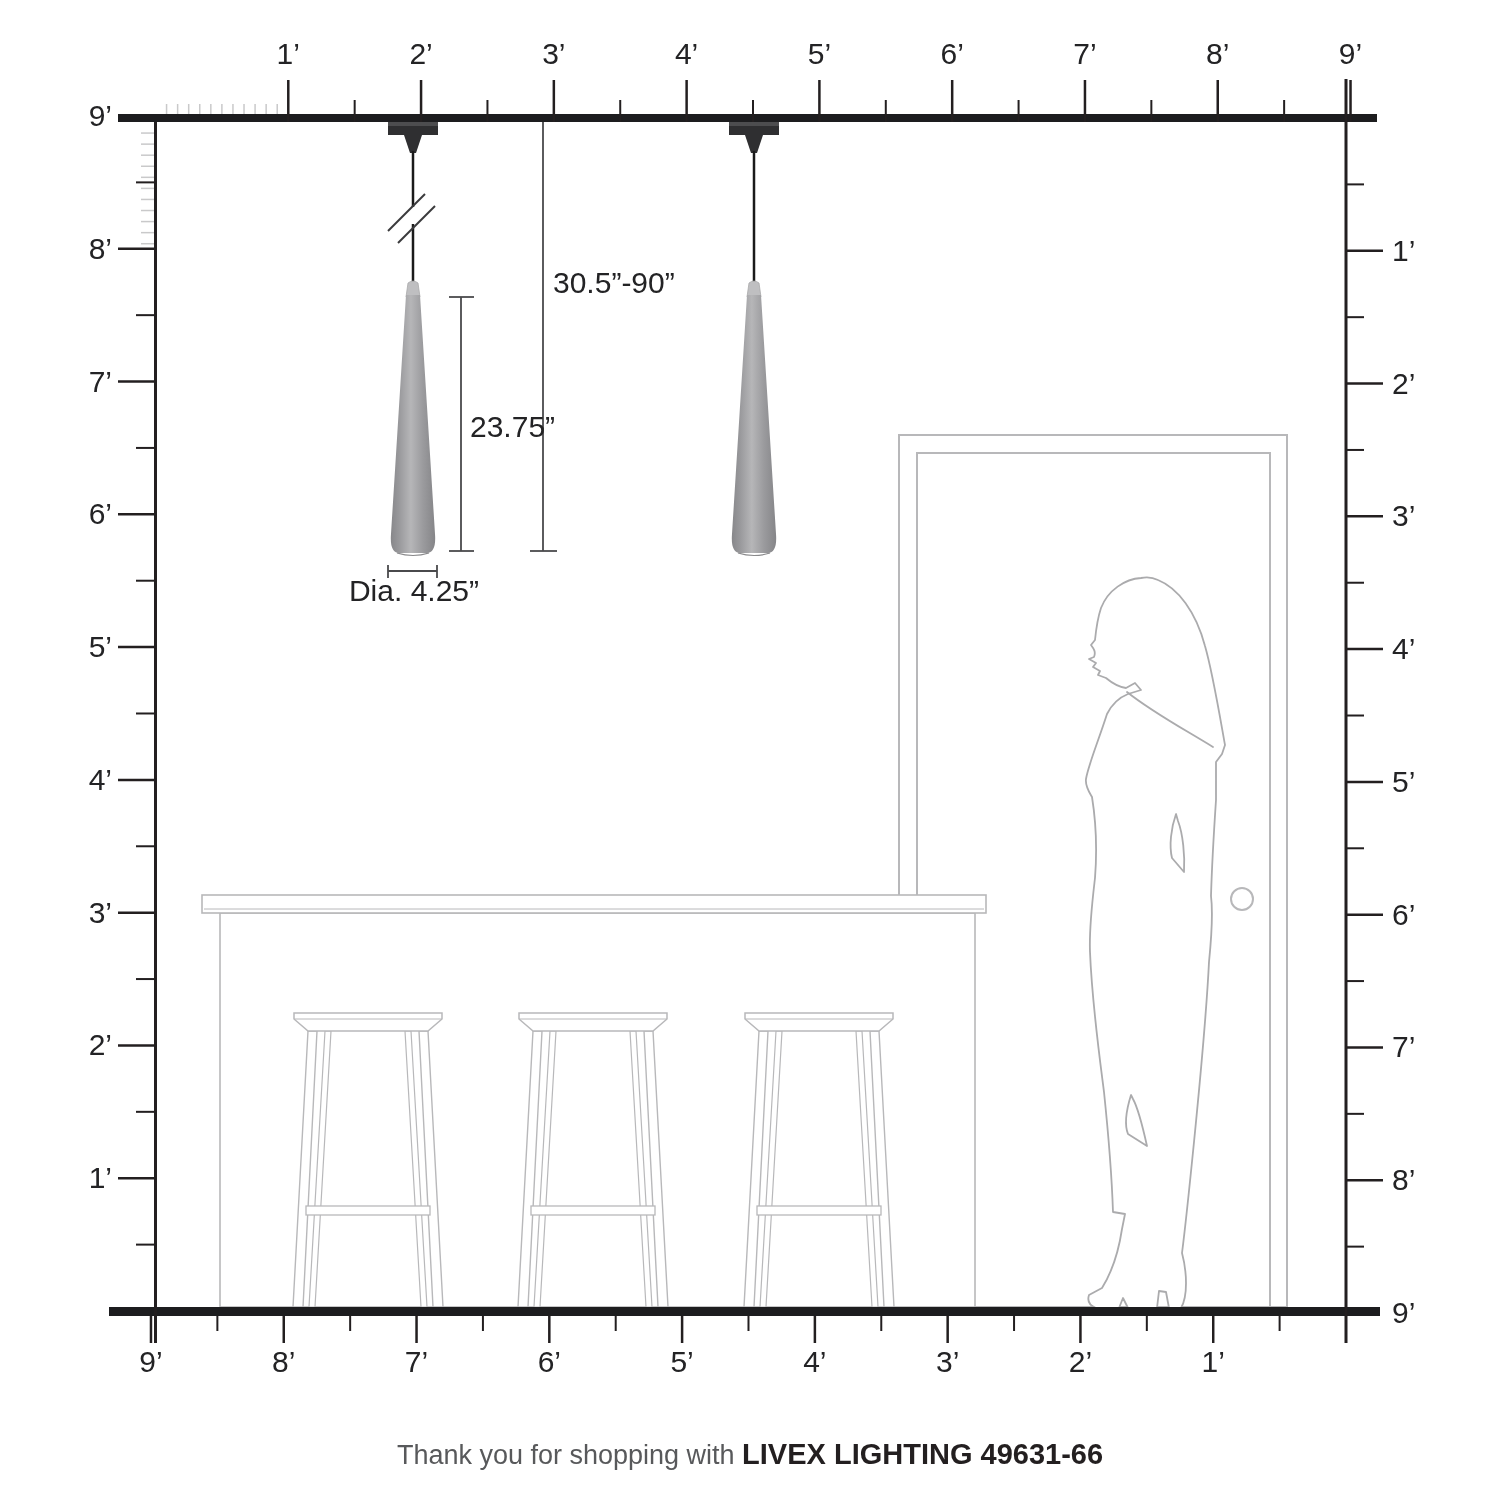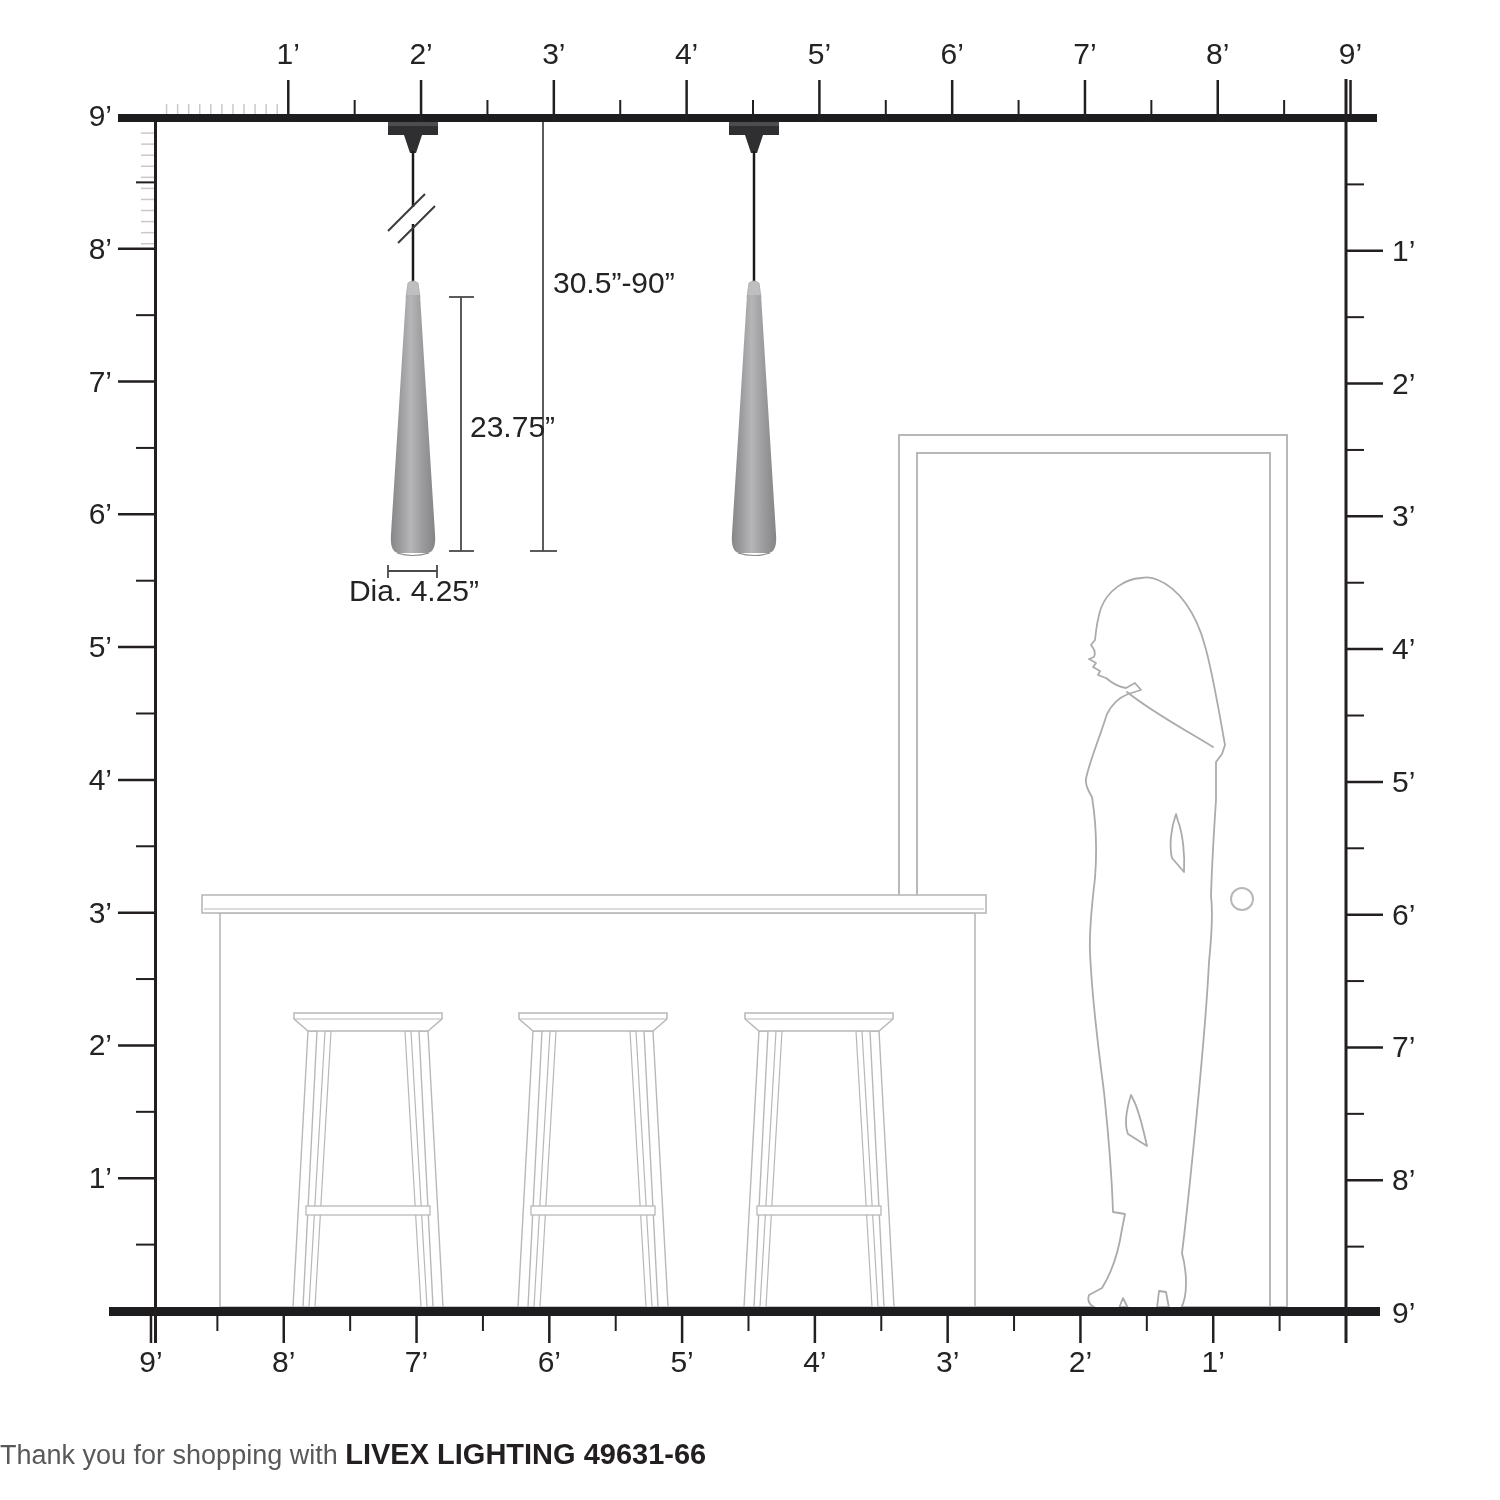--- a/index.html
+++ b/index.html
@@ -1,21 +1,21 @@
 <!DOCTYPE html>
 <html><head>
 <meta charset="utf-8">
 <style>
   html,body{margin:0;padding:0;background:#ffffff;}
   .canvas{position:relative;width:1500px;height:1500px;background:#fff;overflow:hidden;
           font-family:"Liberation Sans",sans-serif;}
   .canvas svg{position:absolute;left:0;top:0;}
   .ruler-label{font-size:30px;fill:#232325;}
   .dim-text{font-size:30px;fill:#232325;}
-  .footer{position:absolute;left:0;top:1438px;width:1500px;
+  .footer{position:absolute;left:0;top:1438px;width:1500px;text-align:center;
           font-size:27px;color:#58595b;}
   .footer b{color:#231f20;font-size:29px;font-weight:bold;}
 </style>
 </head>
 <body>
 
 <div class="canvas">
 
 <svg width="1500" height="1500" viewBox="0 0 1500 1500">
   <defs>

